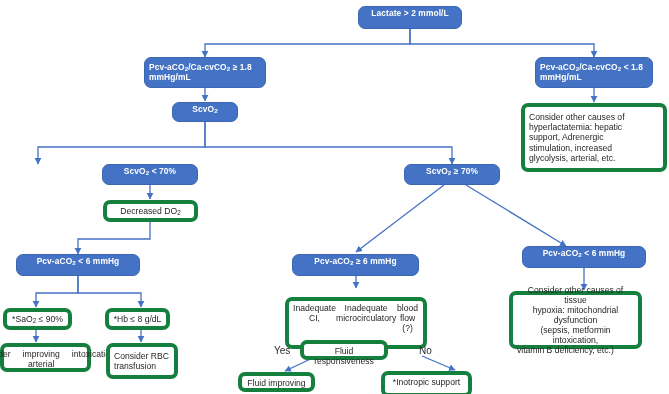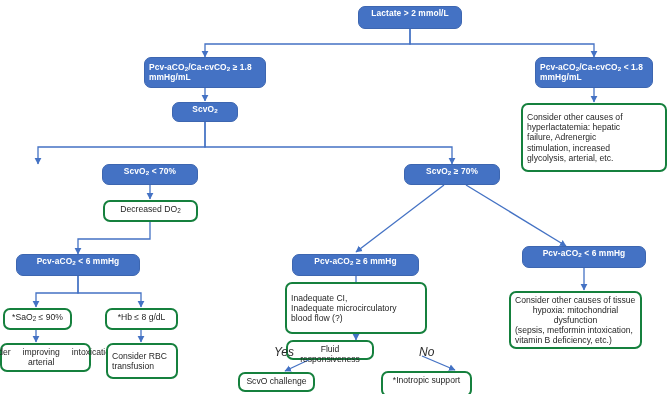--- a/index.html
+++ b/index.html
@@ -37,36 +37,35 @@
     border: 1px solid #3D66B0;
     border-radius: 7px;
     color: #ffffff;
     font-weight: bold;
     font-size: 8.4px;
     letter-spacing: 0.1px;
     padding: 2px 4px;
   }
   .node.white {
     background: #ffffff;
-    border: 2px solid #15803d;
+    border: 4px solid #15803d;
     border-radius: 7px;
     color: #262626;
     font-weight: normal;
     font-size: 8.6px;
     padding: 2px 4px;
   }
   .node span { display: block; }
   .edge-label {
     position: absolute;
     font-family: "Liberation Sans", sans-serif;
-    font-size: 12px;
+    font-size: 10px;
     color: #2b2b2b;
     z-index: 3;
     white-space: nowrap;
-    font-style: italic;
   }
   sub { font-size: 0.74em; vertical-align: -0.22em; }
 </style>
 </head>
 <body>
 
 <div id="canvas">
 
   <svg id="edges" viewBox="0 0 669 394" xmlns="http://www.w3.org/2000/svg">
     <defs>
@@ -123,21 +122,21 @@
   </div>
 
   <div class="node blue" style="left:535px; top:57px; width:118px; height:31px; flex-direction:column;">
     <span>Pcv-aCO<sub>2</sub>/Ca-cvCO<sub>2</sub> &lt; 1.8</span>
     <span>mmHg/mL</span>
   </div>
 
   <div class="node white" style="left:521px; top:103px; width:146px; height:69px; flex-direction:column;">
     <span>Consider other causes of</span>
     <span>hyperlactatemia: hepatic</span>
-    <span>failure, Adrenergic</span>
+    <span>support, Adrenergic</span>
     <span>stimulation, increased</span>
     <span>glycolysis, arterial, etc.</span>
   </div>
 
   <div class="node blue" style="left:172px; top:102px; width:66px; height:20px;">
     <span>ScvO<sub>2</sub></span>
   </div>
 
   <div class="node blue" style="left:102px; top:164px; width:96px; height:21px;">
     <span>ScvO<sub>2</sub> &lt; 70%</span>
@@ -160,47 +159,47 @@
   </div>
 
   <div class="node blue" style="left:522px; top:246px; width:124px; height:22px;">
     <span>Pcv-aCO<sub>2</sub> &lt; 6 mmHg</span>
   </div>
 
   <div class="node white" style="left:3px; top:308px; width:69px; height:22px;">
     <span>*SaO<sub>2</sub> ≤ 90%</span>
   </div>
 
-  <div class="node white" style="left:105px; top:308px; width:73px; height:22px;">
+  <div class="node white" style="left:105px; top:308px; width:65px; height:22px;">
     <span>*Hb ≤ 8 g/dL</span>
   </div>
 
   <div class="node white" style="left:0px; top:343px; width:91px; height:29px; flex-direction:row;gap:12px;">
     <span>Consider</span>
     <span>improving arterial</span>
     <span>intoxication</span>
   </div>
 
   <div class="node white" style="left:106px; top:343px; width:72px; height:36px; flex-direction:column;">
     <span>Consider RBC</span>
     <span>transfusion</span>
   </div>
 
-  <div class="node white" style="left:285px; top:282px; width:142px; height:52px; flex-direction:column;">
+  <div class="node white" style="left:285px; top:297px; width:142px; height:52px; flex-direction:row;">
     <span>Inadequate  CI,</span>
     <span>Inadequate microcirculatory</span>
     <span>blood flow (?)</span>
   </div>
 
-  <div class="node white" style="left:286px; top:340px; width:88px; height:20px;">
+  <div class="node white" style="left:300px; top:340px; width:88px; height:20px;">
     <span>Fluid responsiveness</span>
   </div>
 
   <div class="node white" style="left:238px; top:372px; width:77px; height:20px;">
-    <span>ScvO challenge</span>
+    <span>Fluid improving</span>
   </div>
 
   <div class="node white" style="left:381px; top:371px; width:91px; height:26px;">
     <span>*Inotropic support</span>
   </div>
 
   <div class="node white" style="left:509px; top:291px; width:133px; height:58px; flex-direction:column;">
     <span>Consider other causes of tissue</span>
     <span>hypoxia: mitochondrial dysfunction</span>
     <span>(sepsis, metformin intoxication,</span>

